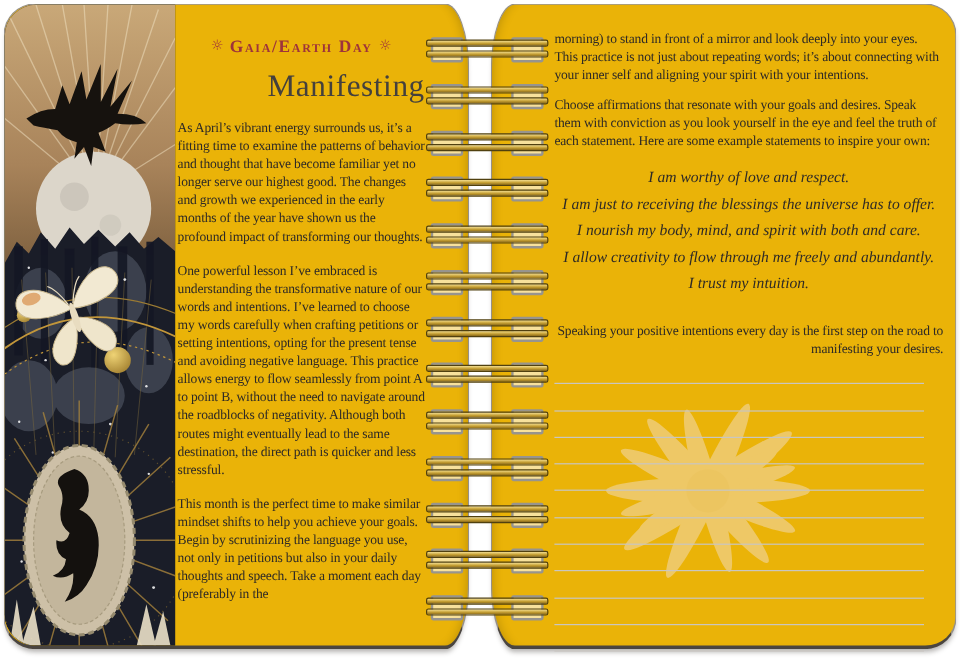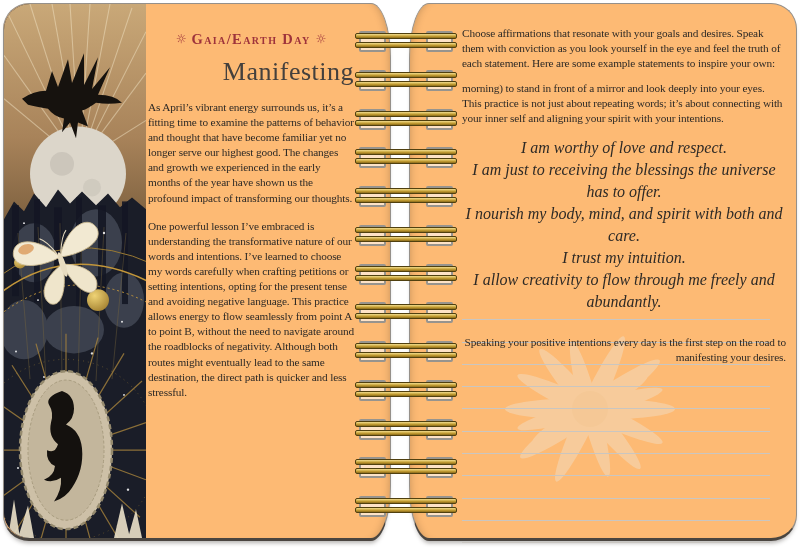--- a/index.html
+++ b/index.html
@@ -3,21 +3,21 @@
 <meta charset="utf-8">
 <style>
   html,body{margin:0;padding:0;}
   body{
     width:800px;height:550px;position:relative;overflow:hidden;
     background:#ffffff;
     font-family:"Liberation Serif","DejaVu Serif",serif;
   }
   .spread{position:absolute;inset:0;}
   .page{
-    position:absolute;top:3px;height:538px;background:#fdba74;
+    position:absolute;top:3px;height:538px;background:#eab308;
     border:1px solid #95908a;border-bottom:3px solid #4a4540;
     box-sizing:border-box;
     box-shadow:0 4px 4px -2px rgba(40,35,30,.35);
   }
   .page.left{
     left:3px;width:388px;
     border-radius:26px 20px 20px 26px / 26px 55px 55px 26px;
     box-shadow:inset -7px 0 9px -7px rgba(0,0,0,.22), 0 4px 4px -2px rgba(40,35,30,.35);
   }
   .page.right{
@@ -47,21 +47,21 @@
     margin:0 0 13px;font-size:11.3px;line-height:15.1px;color:#2e2a26;
     letter-spacing:-.15px;
   }
 
   
   .right-col{position:absolute;left:52px;top:0;width:324px;}
   .right-col .body{margin-top:22px;}
   .right-col .body p{margin:0 0 10px;}
   .affirmations{margin:4px 0 6px;}
   .affirmation{
-    text-align:center;font-style:italic;font-size:16px;line-height:22px;color:#2e2a26;
+    text-align:center;font-style:italic;font-size:13px;line-height:22px;color:#2e2a26;
   }
   .closing{margin-top:4px;text-align:right;}
 
   
   .watermark{position:absolute;left:20px;top:305px;width:310px;height:210px;pointer-events:none;}
   .ruled-lines{position:absolute;left:52px;right:26px;top:294px;}
   .wline{height:21.3px;border-bottom:1px solid #c9c6c1;}
 
   
   .binding{position:absolute;left:352px;top:0;width:108px;height:550px;}
@@ -228,20 +228,21 @@
     <div class="left-col">
       <div class="kicker">
         <span class="sun">☼</span>
         <span>Gaia/Earth Day</span>
         <span class="sun">☼</span>
       </div>
       <div class="page-title">Manifesting</div>
       <div class="body">
         <p>As April’s vibrant energy surrounds us, it’s a fitting time to examine the patterns of behavior and thought that have become familiar yet no longer serve our highest good. The changes and growth we experienced in the early months of the year have shown us the profound impact of transforming our thoughts.</p>
         <p>One powerful lesson I’ve embraced is understanding the transformative nature of our words and intentions. I’ve learned to choose my words carefully when crafting petitions or setting intentions, opting for the present tense and avoiding negative language. This practice allows energy to flow seamlessly from point A to point B, without the need to navigate around the roadblocks of negativity. Although both routes might eventually lead to the same destination, the direct path is quicker and less stressful.</p>
+        <p>This month is the perfect time to make similar mindset shifts to help you achieve your goals. Begin by scrutinizing the language you use, not only in petitions but also in your daily thoughts and speech. Take a moment each day (preferably in the</p>
       </div>
     </div>
   </div>
 
   <div class="page right">
 
     <svg class="watermark" viewBox="0 0 310 210">
       <g transform="translate(160,100)" opacity=".5">
         <g fill="#f2ddc3">
           <ellipse rx="85" ry="11" transform="rotate(0)"></ellipse>
@@ -266,29 +267,29 @@
         <div class="wline"></div>
         <div class="wline"></div>
         <div class="wline"></div>
         <div class="wline"></div>
         <div class="wline"></div>
         <div class="wline"></div>
       </div>
 
     <div class="right-col">
       <div class="body">
+        <p>morning) to stand in front of a mirror and look deeply into your eyes. This practice is not just about repeating words; it’s about connecting with your inner self and aligning your spirit with your intentions.</p>
         <p>Choose affirmations that resonate with your goals and desires. Speak them with conviction as you look yourself in the eye and feel the truth of each statement. Here are some example statements to inspire your own:</p>
-        <p>morning) to stand in front of a mirror and look deeply into your eyes. This practice is not just about repeating words; it’s about connecting with your inner self and aligning your spirit with your intentions.</p>
       </div>
       <div class="affirmations">
         <div class="affirmation">I am worthy of love and respect.</div>
         <div class="affirmation">I am just to receiving the blessings the universe has to offer.</div>
         <div class="affirmation">I nourish my body, mind, and spirit with both and care.</div>
+        <div class="affirmation">I allow creativity to flow through me freely and abundantly.</div>
         <div class="affirmation">I trust my intuition.</div>
-        <div class="affirmation">I allow creativity to flow through me freely and abundantly.</div>
       </div>
       <div class="body">
         <p class="closing">Speaking your positive intentions every day is the first step on the road to manifesting your desires.</p>
       </div>
     </div>
   </div>
 
   <div class="binding">
       <div class="ring" style="top: 30px;">
         <span class="hole hole-l"></span>

